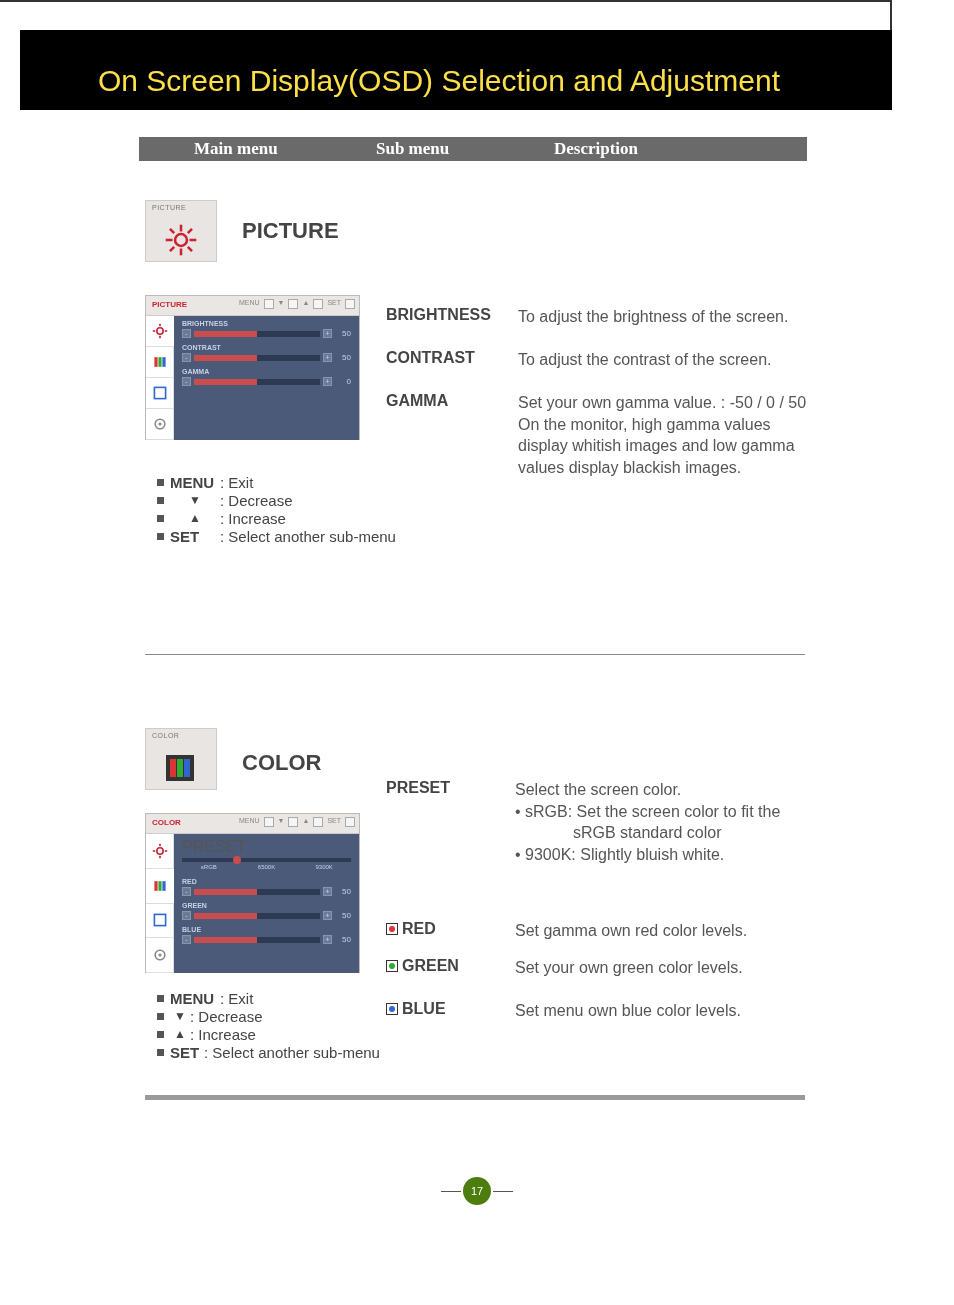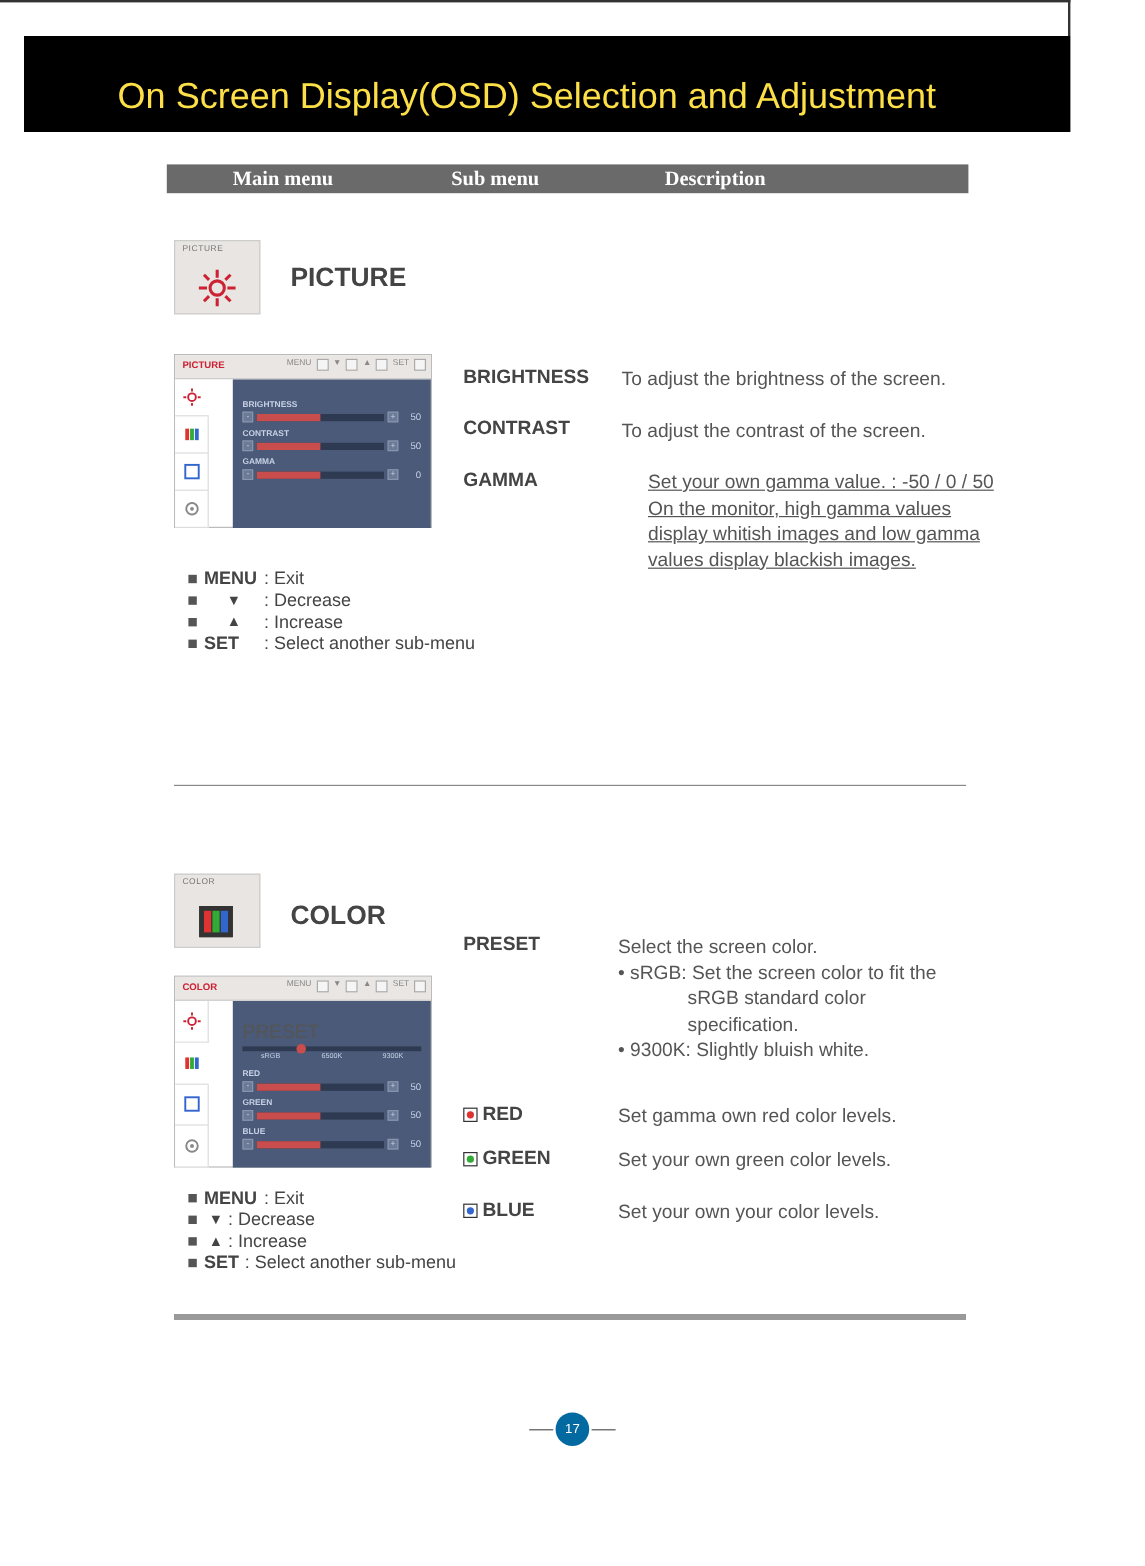--- a/index.html
+++ b/index.html
@@ -72,39 +72,39 @@
   .osd .hdr { height:20px; background:#e9e6e3; border-bottom:1px solid #ccc; position:relative; }
   .osd .hdr .t { position:absolute; left:6px; top:4px; font-size:8px; color:#c23; font-weight:bold;}
   .osd .hdr .btns { position:absolute; right:4px; top:3px; display:flex; gap:4px; }
   .osd .hdr .btns span { font-size:7px; color:#888; }
   .osd .hdr .btns .box { width:10px; height:10px; border:1px solid #aaa; background:#f5f5f5; display:inline-block; }
   .osd .body { display:flex; height:124px; }
   .osd .tabs { width:28px; background:#fff; display:flex; flex-direction:column; }
   .osd .tabs .tab { flex:1; border-bottom:1px solid #ddd; border-right:1px solid #ddd; display:flex; align-items:center; justify-content:center; }
   .osd .tabs .tab.sel { background:#fff; border-right:none; }
   .osd .tabs .tab svg { width:16px; height:16px; }
-  .osd .panel { flex:1; background:#4a5a78; padding:18px 8px;margin-left:20px; }
+  .osd .panel { flex:1; background:#4a5a78; padding:4px 8px; }
   .osd .row { margin-bottom:6px; }
   .osd .row .rl { font-size:7px; color:#c7d1e6; font-weight:bold; margin-bottom:2px; display:block; }
   .osd .slider { display:flex; align-items:center; gap:3px; }
   .osd .slider .btn { width:9px; height:9px; background:#6b7a96; border:1px solid #8895ad; font-size:7px; color:#c7d1e6; line-height:7px; text-align:center;}
   .osd .track { flex:1; height:6px; background:#2e3a52; position:relative; }
   .osd .track .fill { position:absolute; left:0; top:0; bottom:0; background:#c94d4d; }
   .osd .val { width:16px; font-size:8px; color:#c7d1e6; text-align:right; }
 
   
   .sub-lbl { position:absolute; font-weight:bold; font-size:16px; color:#444; }
   .desc { position:absolute; font-size:16px; color:#555; line-height:1.35; }
 
   .sub-bri { top:306px; left:386px; }
   .desc-bri { top:306px; left:518px; width:300px; }
   .sub-con { top:349px; left:386px; }
   .desc-con { top:349px; left:518px; width:300px; }
   .sub-gam { top:392px; left:386px; }
-  .desc-gam { top:392px; left:540px; width:300px;text-decoration:underline; }
+  .desc-gam { top:392px; left:518px; width:300px; }
 
   
   .legend { position:absolute; left:157px; font-size:15px; color:#444; }
   .legend1 { top:473px; }
   .legend .row { display:flex; align-items:center; gap:0px; height:18px;}
   .legend .sq { width:7px; height:7px; background:#555; margin-right:6px; }
   .legend .k { font-weight:bold; display:inline-block; width:50px; }
   .legend .arrow { display:inline-block; width:50px; text-align:center; font-size:12px; }
 
   
@@ -146,21 +146,21 @@
   .desc-green { top:957px; left:515px; width:310px; }
   .desc-blue { top:1000px; left:515px; width:310px; }
 
   .legend2 { top:989px; }
 
   .divider-thick { position:absolute; left:145px; width:660px; height:5px; background:#9a9a9a; top:1095px; }
 
   .pagenum {
     position:absolute; left:50%; transform:translateX(-50%); bottom:100px;
     width:28px; height:28px; border-radius:14px 14px 14px 14px;
-    background:#0369a1; color:#fff; font-size:11px; display:flex; align-items:center; justify-content:center;
+    background:#4d7c0f; color:#fff; font-size:11px; display:flex; align-items:center; justify-content:center;
   }
   .pagenum::before, .pagenum::after {
     content:''; position:absolute; width:20px; height:1px; background:#555; top:50%;
   }
   .pagenum::before{ left:-22px;} .pagenum::after{ right:-22px;}
 </style>
 </head>
 <body>
 
 <div class="page-border-top"></div>
@@ -416,21 +416,20 @@
     </div>
   </div>
 </div>
 
 <div class="sub-lbl sub-pre">PRESET</div>
 <div class="desc desc-pre">
   <div>Select the screen color.</div>
   <div class="bul">
     <div>• sRGB: Set the screen color to fit the</div>
     <div class="in">sRGB standard color</div>
-    <div class="in">specification.</div>
     <div>• 9300K: Slightly bluish white.</div>
   </div>
 </div>
 
 <div class="sub-lbl sub-red">
     <span class="colbox">
       <span class="d cr"></span>
     </span>
     <span>RED</span>
   </div>
@@ -441,21 +440,21 @@
     </span>
     <span>GREEN</span>
   </div>
 <div class="desc desc-green">Set your own green color levels.</div>
 <div class="sub-lbl sub-blue">
     <span class="colbox">
       <span class="d cb"></span>
     </span>
     <span>BLUE</span>
   </div>
-<div class="desc desc-blue">Set your own your color levels.</div>
+<div class="desc desc-blue">Set menu own blue color levels.</div>
 
 <div class="legend legend2">
   <div class="row">
       <span class="sq"></span>
       <span class="k">MENU</span>
       <span>: Exit</span>
     </div>
   <div class="row">
       <span class="sq"></span>
       <span class="arrow" style="width:20px">▼</span>

